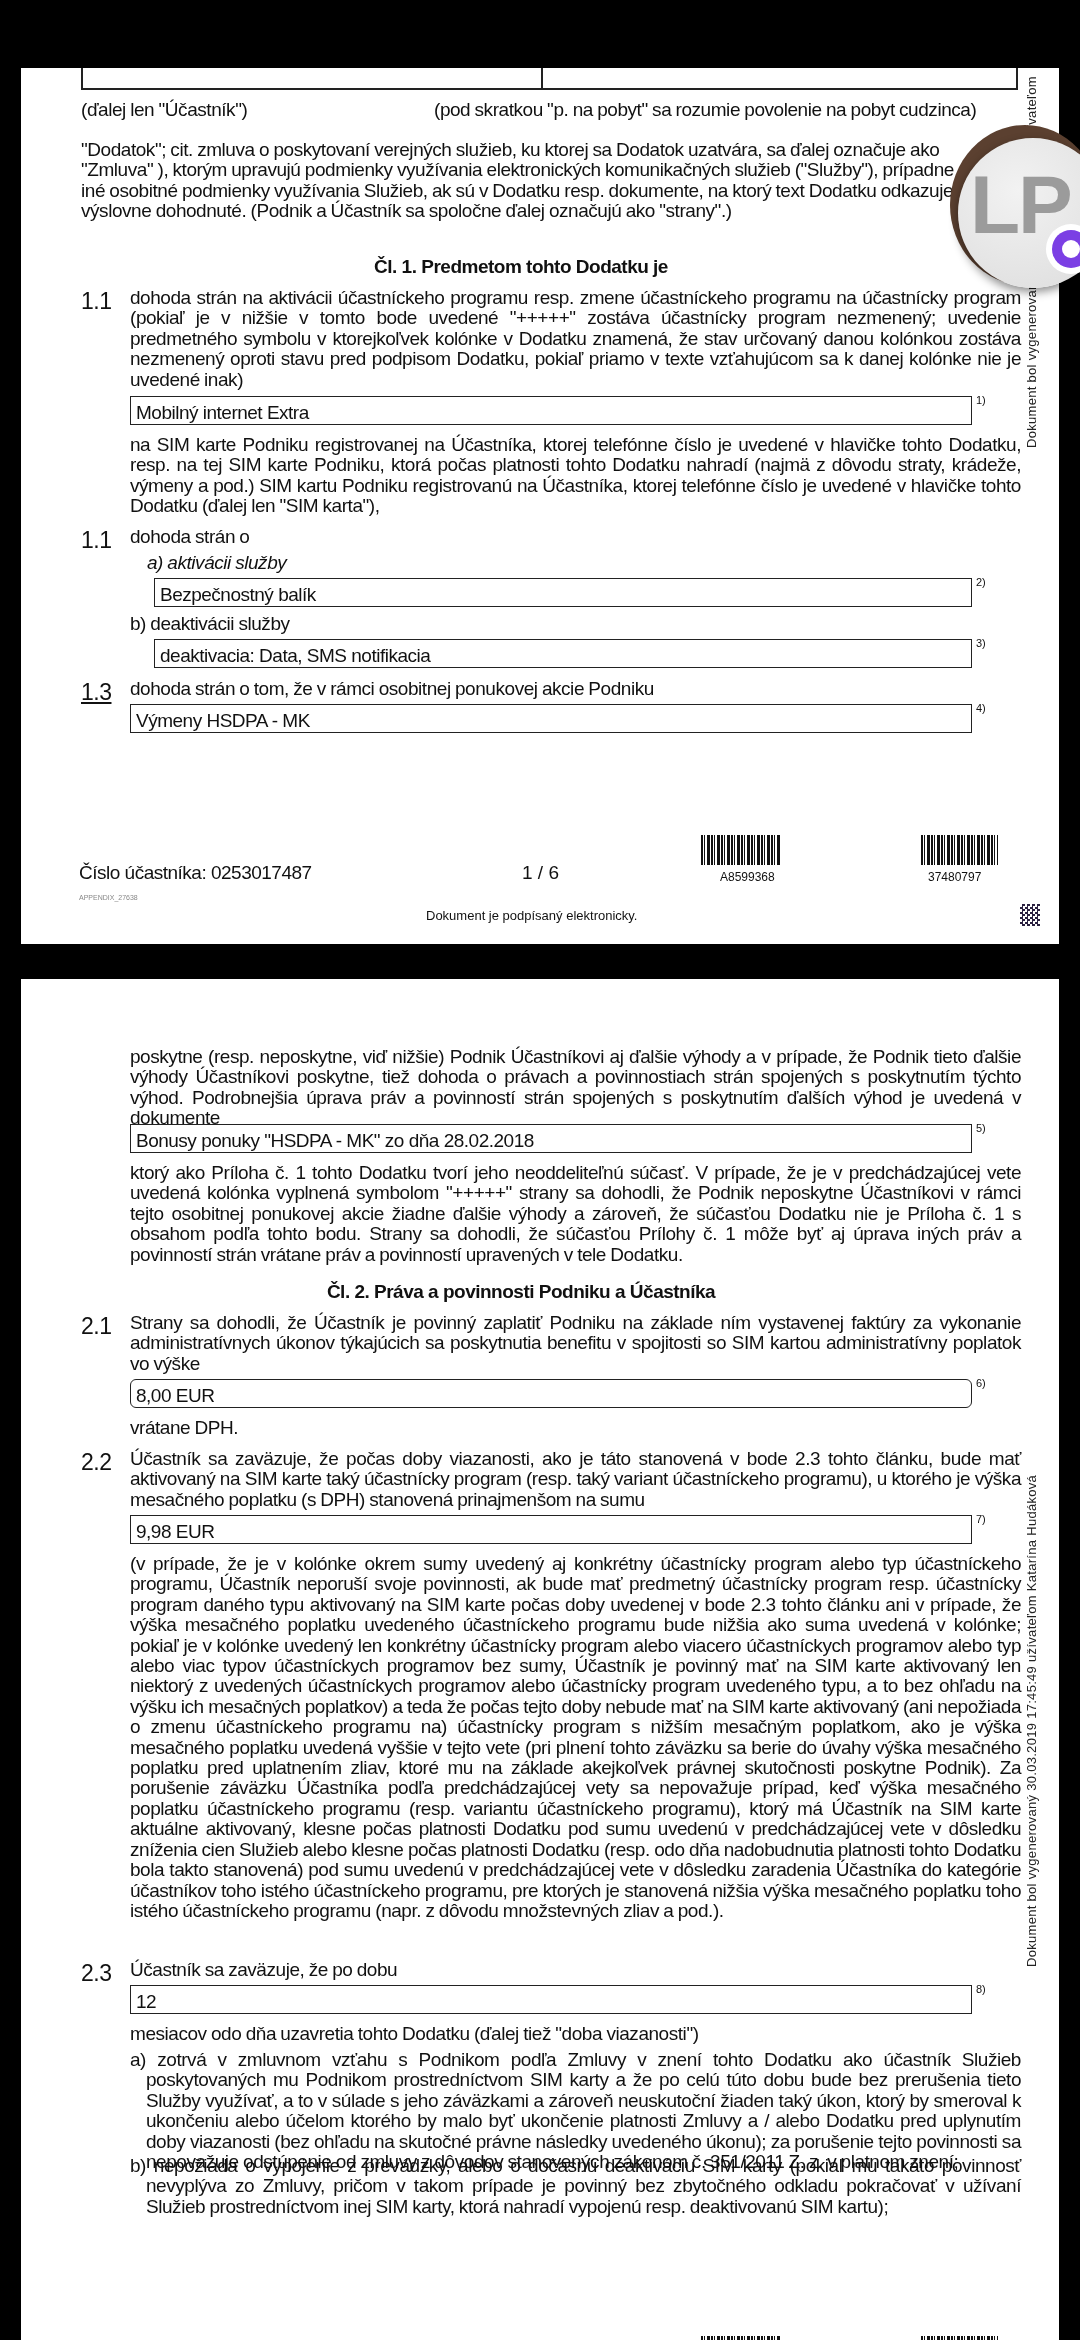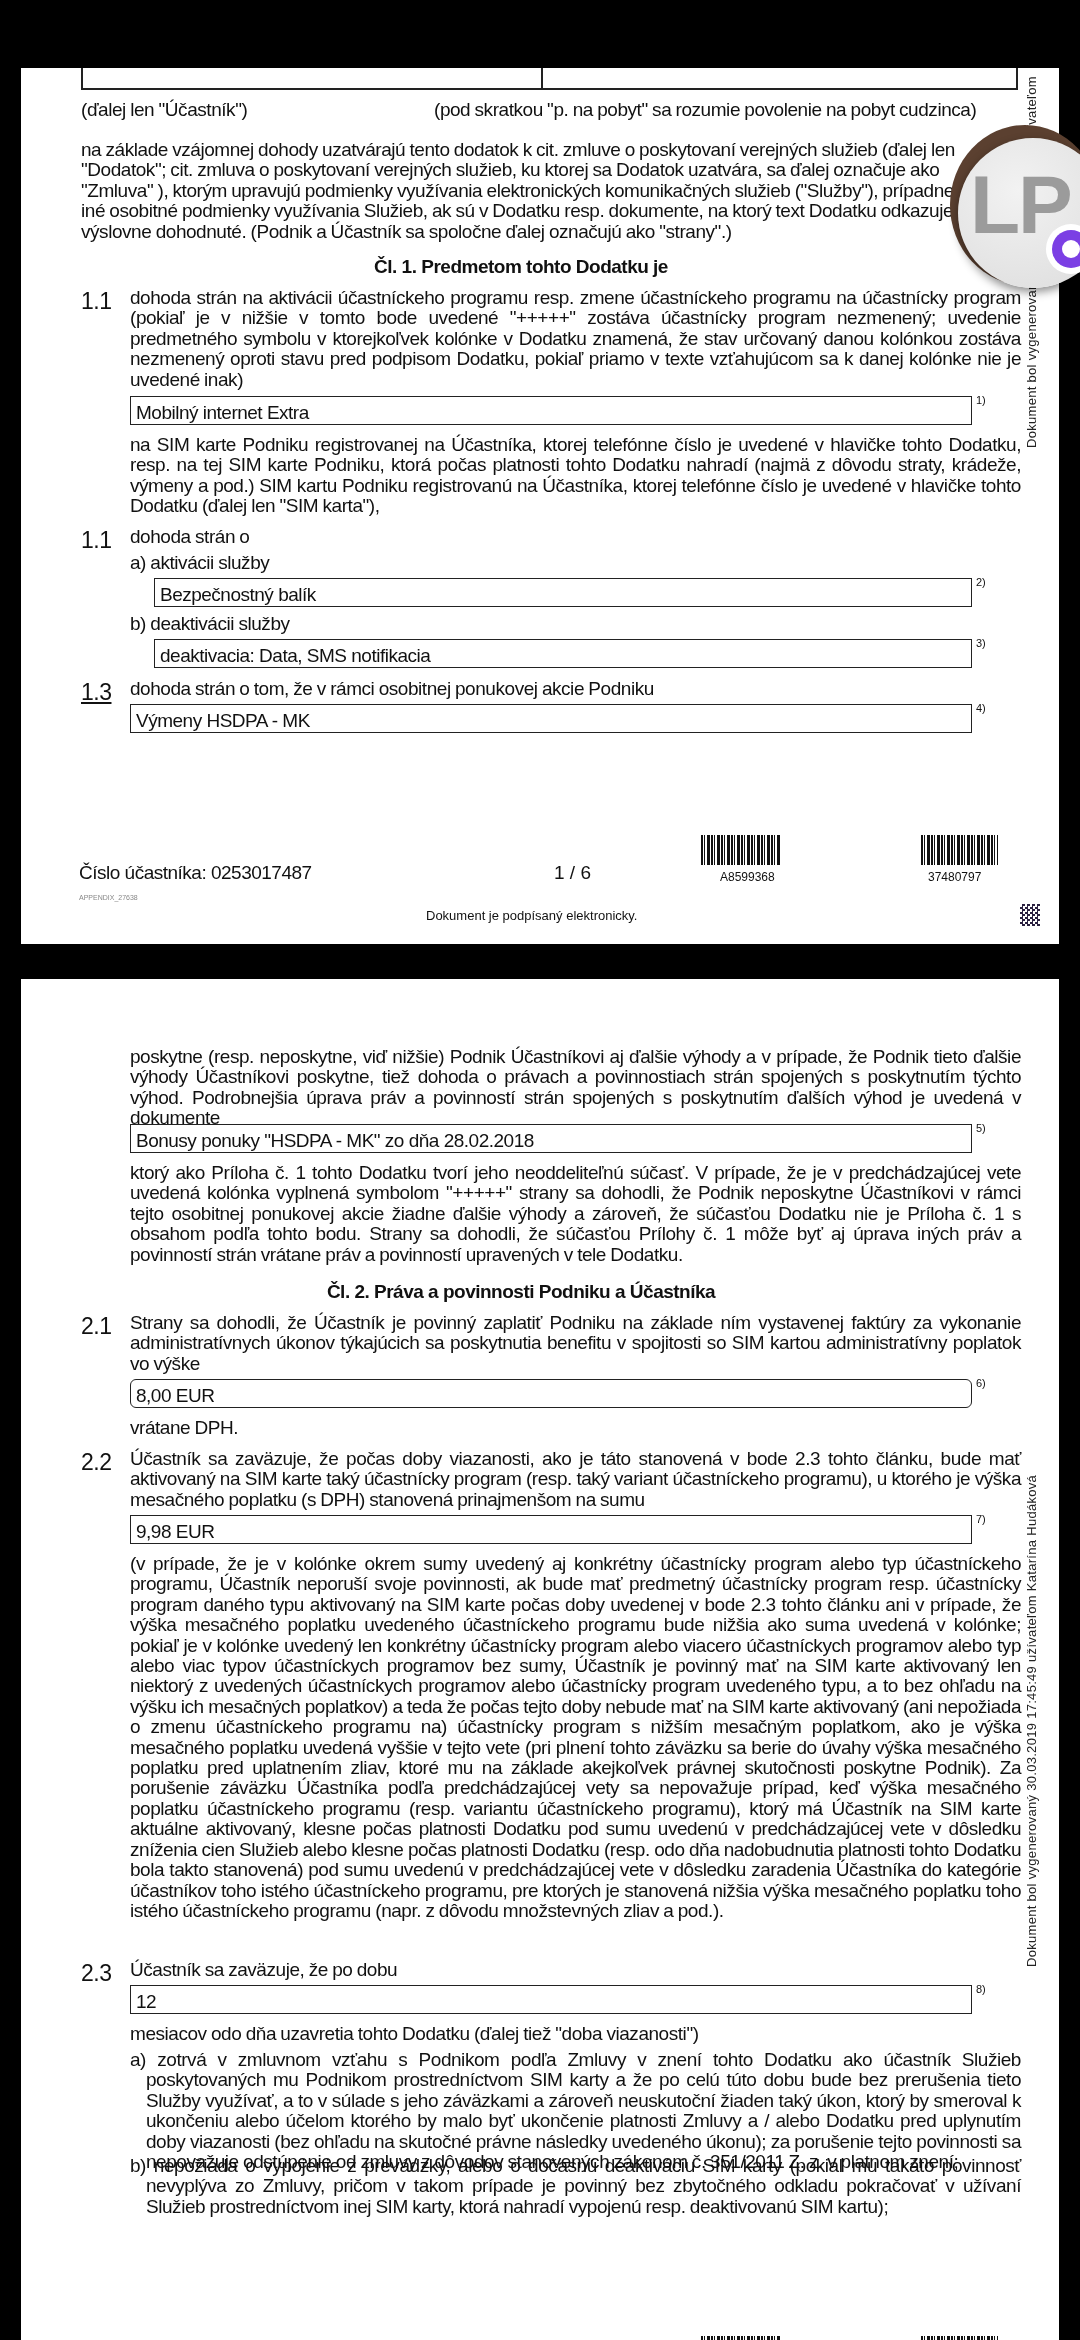--- a/index.html
+++ b/index.html
@@ -35,51 +35,50 @@
 <div class="page" id="page1">
   <div class="topcell">
     <span class="abs" style="left:4px;top:-6px;font-size:19px;font-weight:bold;letter-spacing:-0.5px;">540525/7422</span>
   </div>
   <div class="topcell-div"></div>
 
   <div class="abs txt" style="left:60px;top:32px;white-space:nowrap;">(ďalej len "Účastník")</div>
   <div class="abs txt" style="left:413px;top:32px;white-space:nowrap;">(pod skratkou "p. na pobyt" sa rozumie povolenie na pobyt cudzinca)</div>
 
   <div class="abs txt" style="left:60px;top:72px;width:937px;">
-    <div style="white-space:nowrap">na základe vzájomnej dohody uzatvárajú tento dodatok k cit. zmluve o poskytovaní verejných služieb (ďalej len</div>
     <div style="white-space:nowrap">"Dodatok"; cit. zmluva o poskytovaní verejných služieb, ku ktorej sa Dodatok uzatvára, sa ďalej označuje ako</div>
     <div style="white-space:nowrap">"Zmluva" ), ktorým upravujú podmienky využívania elektronických komunikačných služieb ("Služby"), prípadne</div>
     <div style="white-space:nowrap">iné osobitné podmienky využívania Služieb, ak sú v Dodatku resp. dokumente, na ktorý text Dodatku odkazuje,</div>
     <div style="white-space:nowrap">výslovne dohodnuté. (Podnik a Účastník sa spoločne ďalej označujú ako "strany".)</div>
   </div>
 
   <div class="heading" style="top:188px;">Čl. 1. Predmetom tohto Dodatku je</div>
 
   <div class="num" style="left:60px;top:220px;">1.1</div>
   <div class="abs txt" style="left:109px;top:220px;width:891px;">dohoda strán na aktivácii účastníckeho programu resp. zmene účastníckeho programu na účastnícky program (pokiaľ je v nižšie v tomto bode uvedené "+++++" zostáva účastnícky program nezmenený; uvedenie predmetného symbolu v ktorejkoľvek kolónke v Dodatku znamená, že stav určovaný danou kolónkou zostáva nezmenený oproti stavu pred podpisom Dodatku, pokiaľ priamo v texte vzťahujúcom sa k danej kolónke nie je uvedené inak)</div>
   <div class="box" style="left:109px;top:328px;width:842px;">Mobilný internet Extra</div>
   <div class="fn" style="left:955px;top:326px;">1)</div>
   <div class="abs txt" style="left:109px;top:367px;width:891px;">na SIM karte Podniku registrovanej na Účastníka, ktorej telefónne číslo je uvedené v hlavičke tohto Dodatku, resp. na tej SIM karte Podniku, ktorá počas platnosti tohto Dodatku nahradí (najmä z dôvodu straty, krádeže, výmeny a pod.) SIM kartu Podniku registrovanú na Účastníka, ktorej telefónne číslo je uvedené v hlavičke tohto Dodatku (ďalej len "SIM karta"),</div>
 
   <div class="num" style="left:60px;top:459px;">1.1</div>
   <div class="abs txt" style="left:109px;top:459px;">dohoda strán o</div>
-  <div class="abs txt" style="left:109px;top:485px;">a) aktivácii služby</div>
+  <div class="abs txt" style="left:126px;top:485px;font-style:italic;">a) aktivácii služby</div>
   <div class="box" style="left:133px;top:510px;width:818px;">Bezpečnostný balík</div>
   <div class="fn" style="left:955px;top:508px;">2)</div>
   <div class="abs txt" style="left:109px;top:546px;">b) deaktivácii služby</div>
   <div class="box" style="left:133px;top:571px;width:818px;">deaktivacia: Data, SMS notifikacia</div>
   <div class="fn" style="left:955px;top:569px;">3)</div>
 
   <div class="num" style="left:60px;top:611px;text-decoration:underline;">1.3</div>
   <div class="abs txt" style="left:109px;top:611px;">dohoda strán o tom, že v rámci osobitnej ponukovej akcie Podniku</div>
   <div class="box" style="left:109px;top:636px;width:842px;">Výmeny HSDPA - MK</div>
   <div class="fn" style="left:955px;top:634px;">4)</div>
 
   <div class="abs" style="left:58px;top:794px;font-size:19px;letter-spacing:-0.5px;">Číslo účastníka: 0253017487</div>
-  <div class="abs" style="left:501px;top:794px;font-size:19px;margin-left:32px;">1 / 6</div>
+  <div class="abs" style="left:501px;top:794px;font-size:19px;">1 / 6</div>
   <div class="barcode" style="left:680px;top:767px;width:80px;"></div>
   <div class="abs" style="left:699px;top:802px;font-size:12px;">A8599368</div>
   <div class="barcode" style="left:900px;top:767px;width:77px;"></div>
   <div class="abs" style="left:907px;top:802px;font-size:12px;">37480797</div>
   <div class="abs" style="left:58px;top:826px;font-size:7px;color:#888;">APPENDIX_27638</div>
   <div class="abs" style="left:405px;top:840px;font-size:13px;">Dokument je podpísaný elektronicky.</div>
   <div class="qr" style="left:999px;top:836px;"></div>
 
   <div class="vert" style="left:1003px;top:380px;">Dokument bol vygenerovaný 30.03.2019 17:45:49 užívateľom</div>
 </div>

